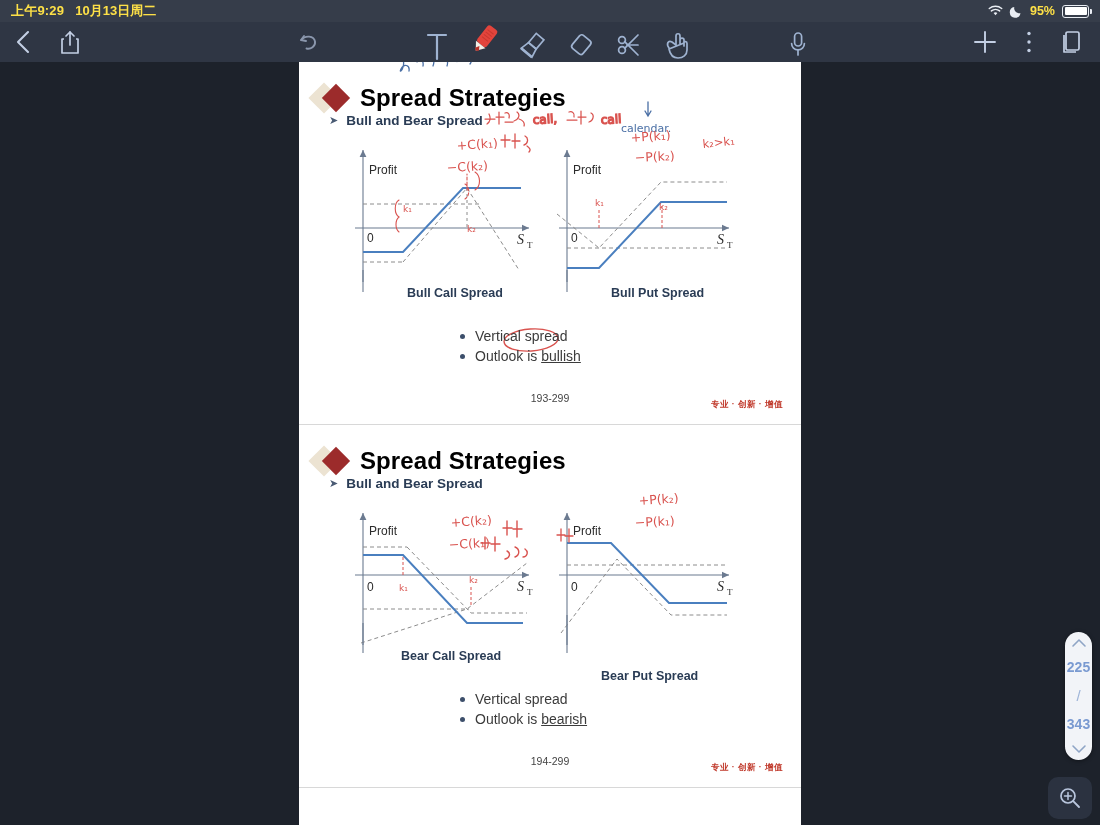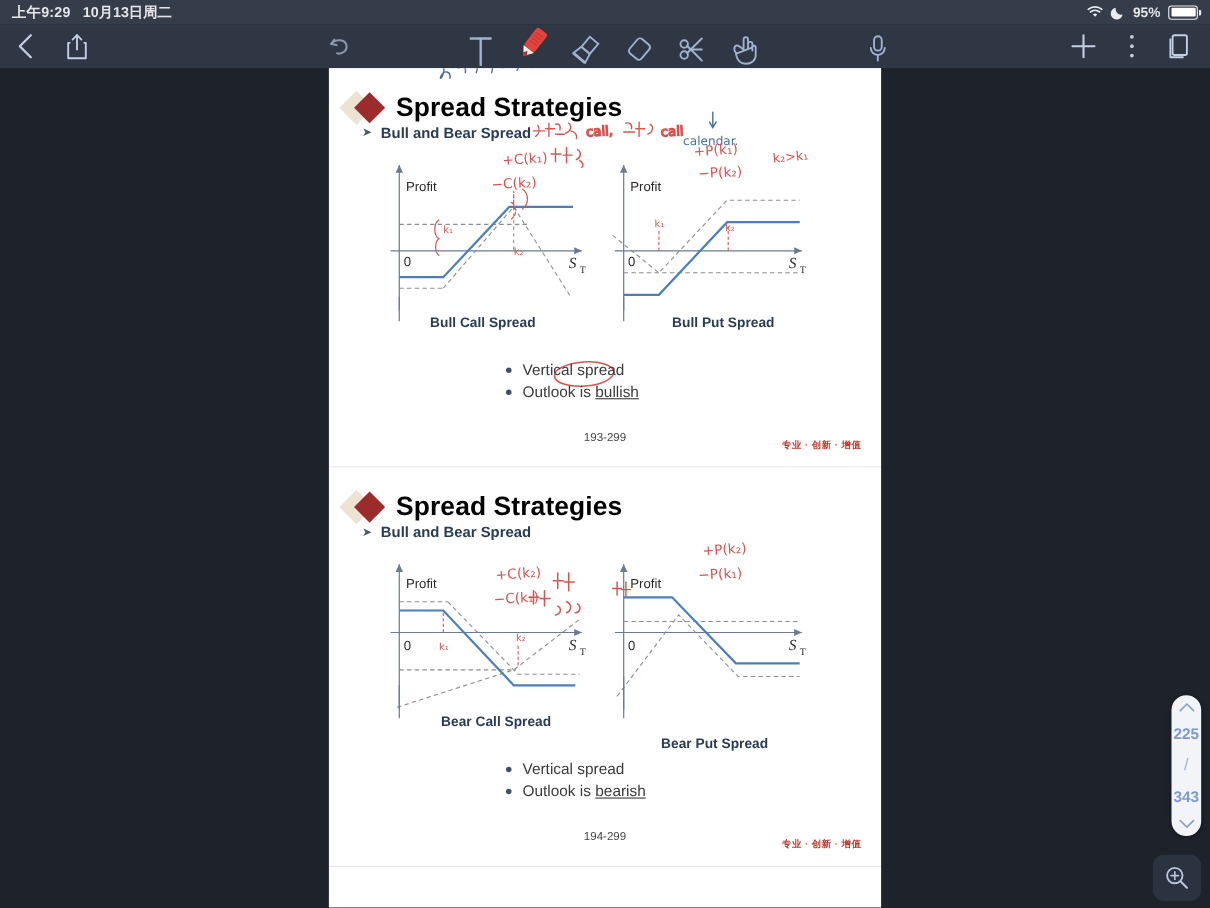--- a/index.html
+++ b/index.html
@@ -7,21 +7,21 @@
     width: 1100px; height: 825px;
     overflow: hidden;
     font-family: "Liberation Sans", sans-serif;
     background: #1d222b;
   }
   #app { position: relative; width: 1100px; height: 825px; background: #1d222b; }
 
   
   .statusbar {
     position: absolute; left:0; top:0; width:1100px; height:22px;
-    background: #363d4a; color:#e5e5e5;
+    background: #363d4a; color:#fde047;
     display:flex; align-items:center; padding:0 11px;
     font-size: 13px; font-weight: 700;
   }
   .sb-left { display:flex; align-items:center; gap:11px; }
   .sb-right { margin-left:auto; display:flex; align-items:center; gap:7px; font-size:12.5px; }
   .sb-time { letter-spacing:.2px; }
   .battery {
     width:27px; height:13px; border:1.6px solid #e9edf3; border-radius:3px;
     position:relative; display:inline-block;
   }
@@ -342,21 +342,21 @@
           <g stroke="#d9534f" stroke-width="1" fill="none" stroke-dasharray="3,2">
             <path d="M300 166 v-20"></path>
               <path d="M363 166 v-22"></path>
           </g>
 
           <ellipse cx="232" cy="278" rx="27" ry="11" stroke="#d9534f" stroke-width="1.4" fill="none" transform="rotate(-4 232 278)"></ellipse>
         </svg>
       </div>
 
       <div class="chart-cap">
-        <span class="cap" style="left:92px;text-align:center;">Bull Call Spread</span>
+        <span class="cap" style="left:108px;text-align:center;">Bull Call Spread</span>
         <span class="cap" style="left:312px;">Bull Put Spread</span>
       </div>
 
       <div class="bullets">
         <div class="bullet-row">
           <span class="dot"></span>
           <span class="bl-txt">Vertical spread</span>
         </div>
         <div class="bullet-row" style="margin-top:4px;">
           <span class="dot"></span>

